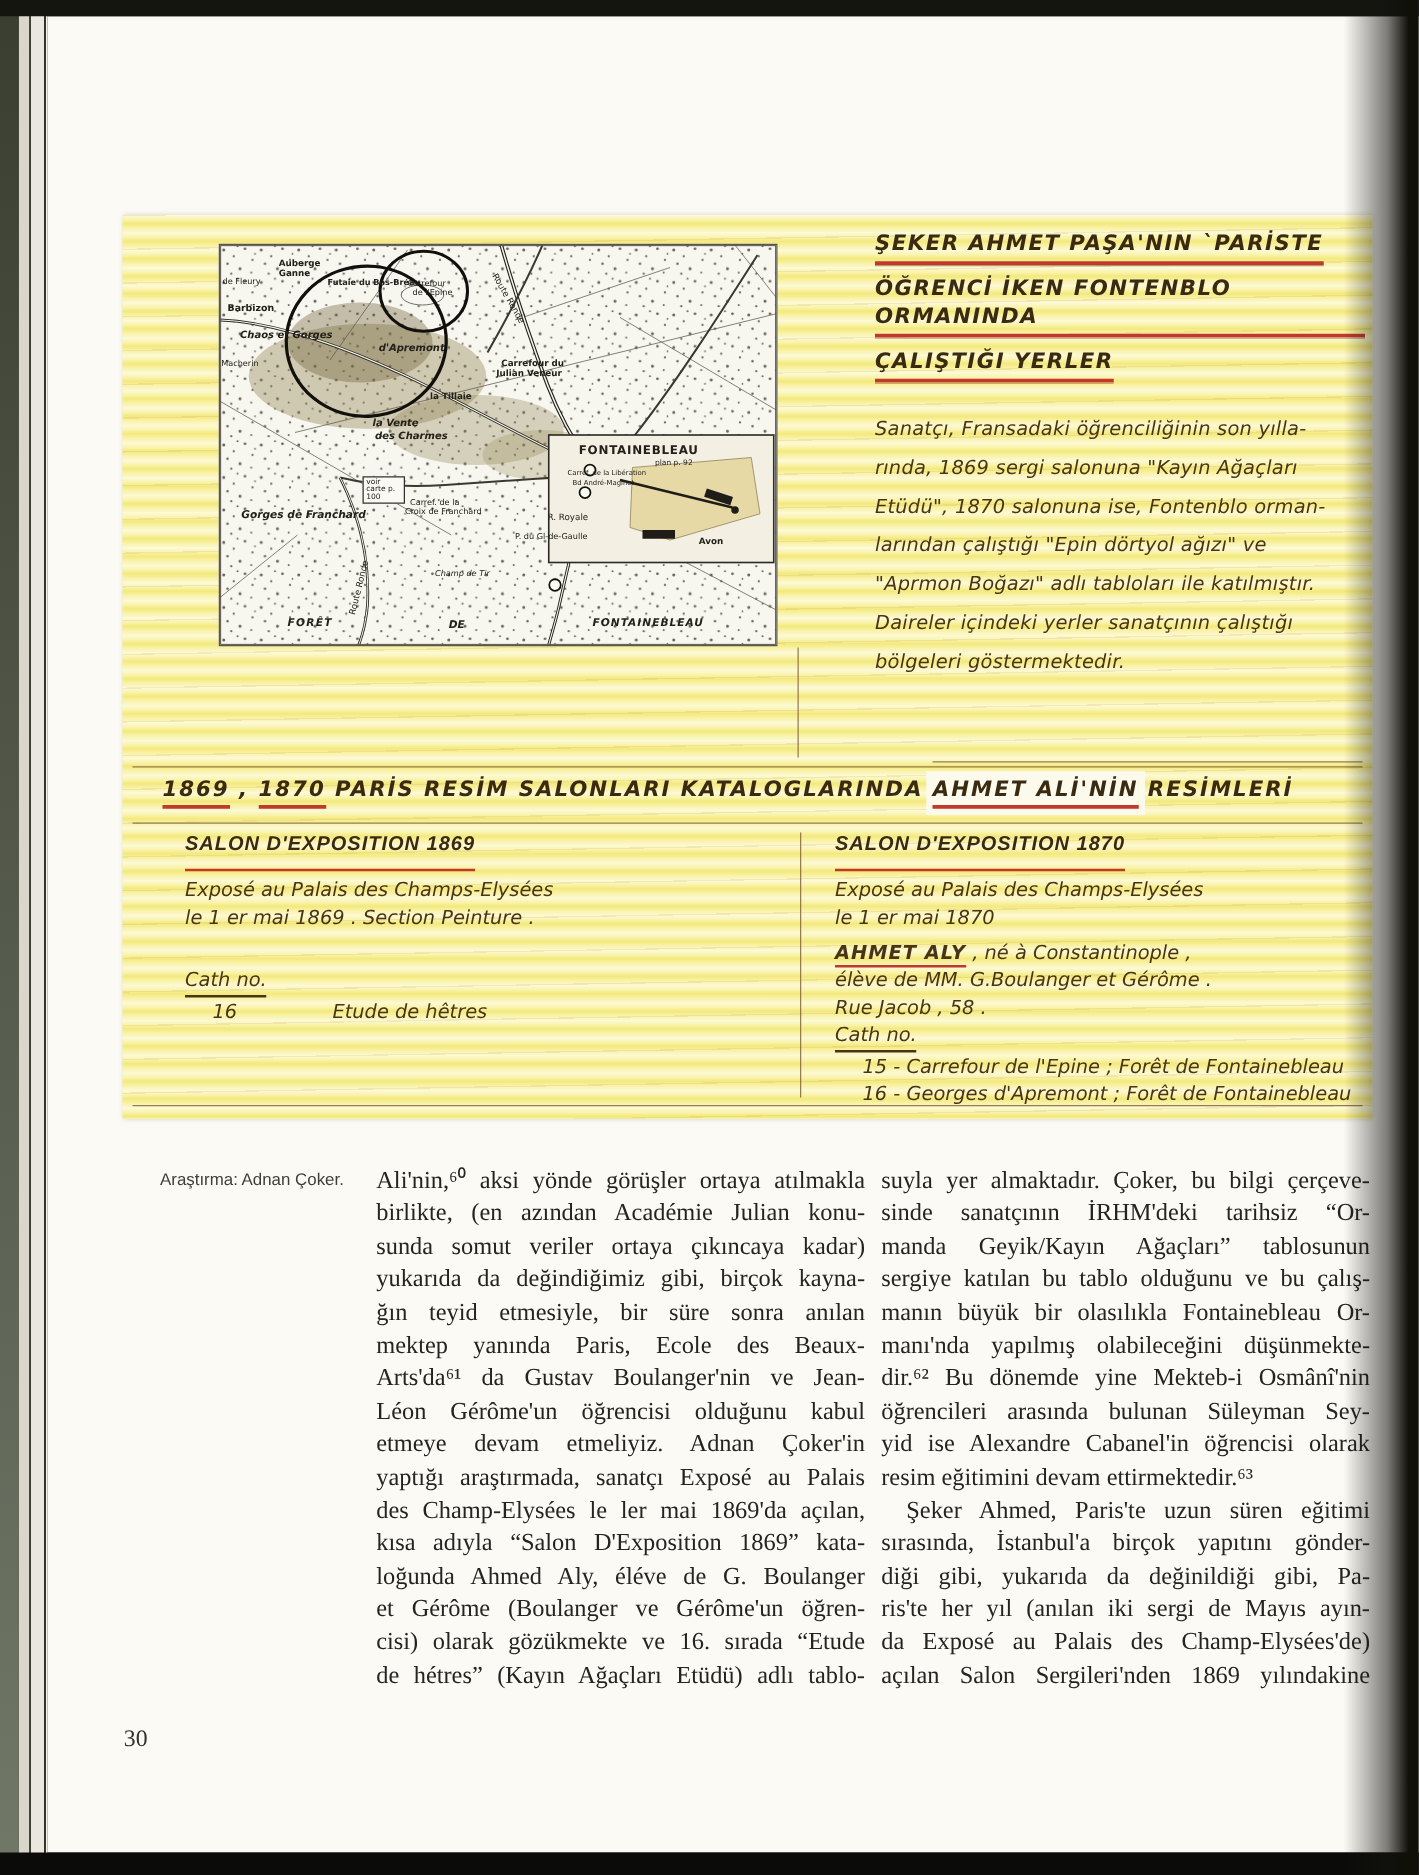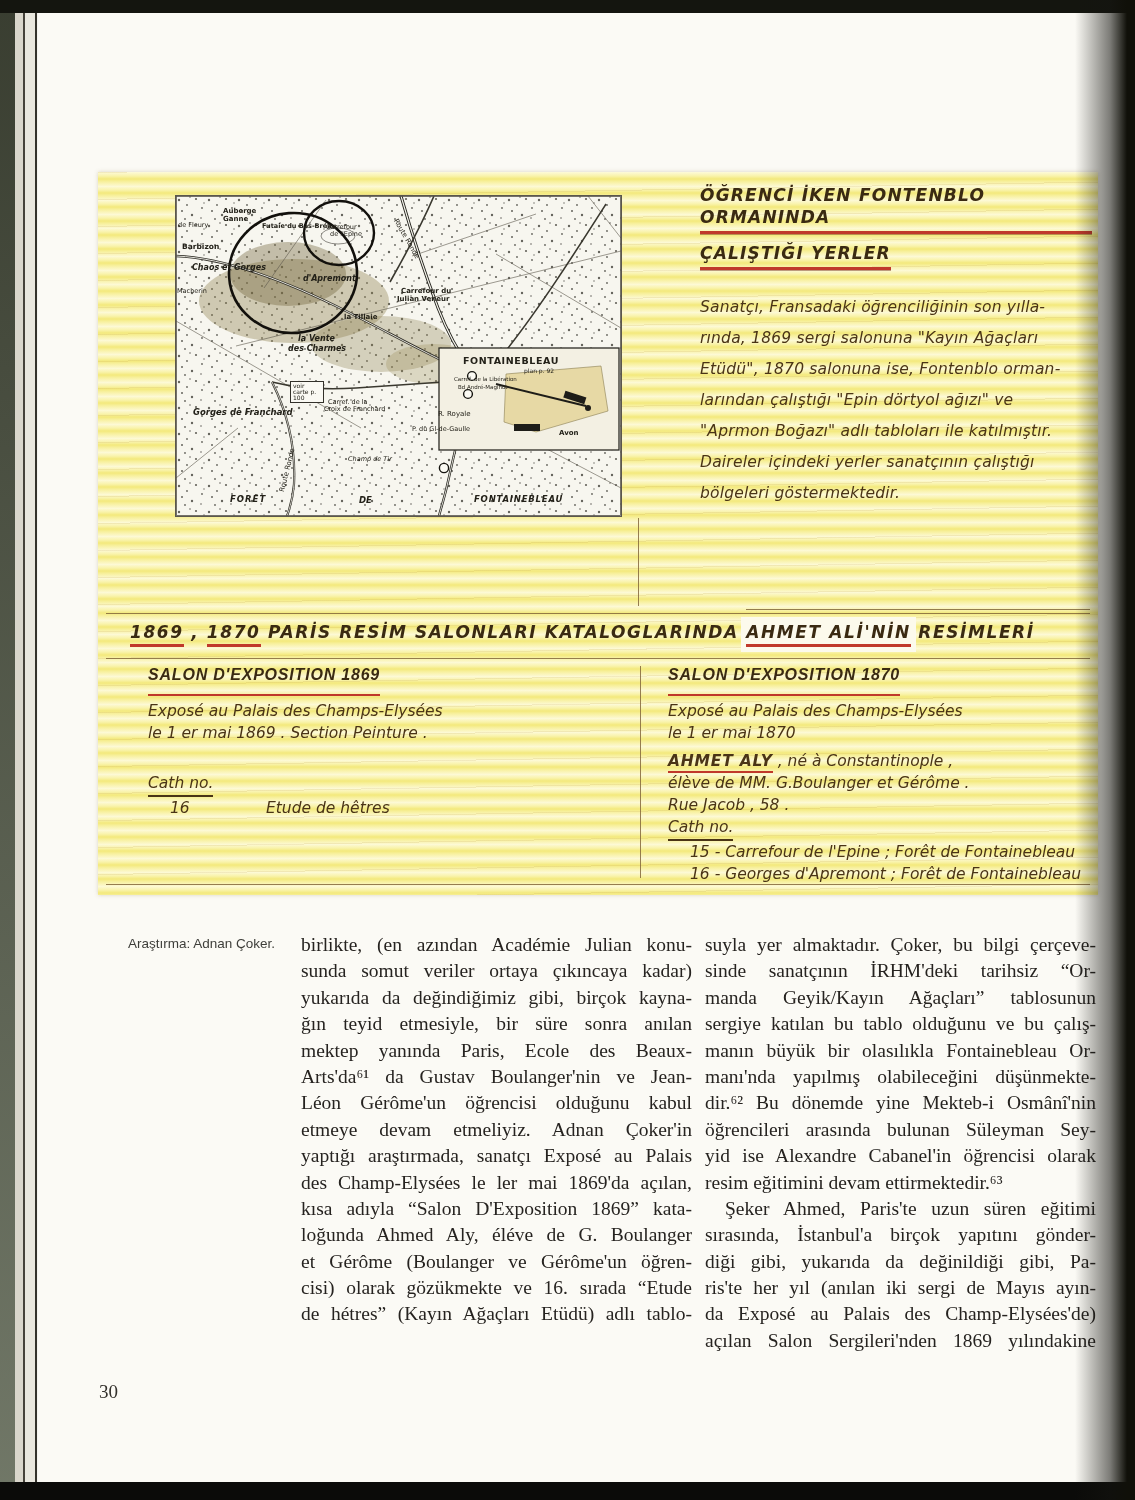--- a/index.html
+++ b/index.html
@@ -185,40 +185,41 @@
     <div class="ml" style="left:150px;top:28px;font-size:6.5px;">Carrefour</div>
     <div class="ml" style="left:154px;top:35px;font-size:6.5px;">de l'Epine</div>
     <div class="ml mb mi" style="left:16px;top:68px;font-size:8px;">Chaos et Gorges</div>
     <div class="ml mb mi" style="left:127px;top:79px;font-size:8px;">d'Apremont</div>
     <div class="ml" style="left:1px;top:92px;font-size:6.5px;">Macherin</div>
     <div class="ml" style="left:222px;top:22px;font-size:7px;transform:rotate(60deg);transform-origin:left top;">Route Ronde</div>
     <div class="ml mb" style="left:225px;top:92px;font-size:7px;">Carrefour du</div>
     <div class="ml mb" style="left:221px;top:100px;font-size:7px;">Julian Veneur</div>
     <div class="ml mb" style="left:168px;top:118px;font-size:7px;">la Tillaie</div>
     <div class="ml mb mi" style="left:122px;top:139px;font-size:8px;">la Vente</div>
-    <div class="ml mb mi" style="left:112px;top:149px;font-size:8px;">des Charmes</div>
+    <div class="ml mb mi" style="left:124px;top:149px;font-size:8px;">des Charmes</div>
     <div class="ml mb mi" style="left:17px;top:212px;font-size:8.5px;">Gorges de Franchard</div>
     <div class="ml" style="left:152px;top:203px;font-size:6.5px;">Carref. de la</div>
     <div class="ml" style="left:148px;top:210px;font-size:6.5px;">Croix de Franchard</div>
     <div class="ml mbox" style="left:114px;top:185px;font-size:6px;width:28px;white-space:normal;">voir carte p. 100</div>
     <div class="ml" style="left:103px;top:295px;font-size:7px;transform:rotate(-76deg);transform-origin:left top;">Route Ronde</div>
     <div class="ml mb" style="left:287px;top:160px;font-size:9.5px;letter-spacing:.6px;">FONTAINEBLEAU</div>
     <div class="ml" style="left:348px;top:172px;font-size:6px;">plan p. 92</div>
     <div class="ml" style="left:278px;top:181px;font-size:5.5px;">Carref. de la Libération</div>
     <div class="ml" style="left:282px;top:189px;font-size:5.5px;">Bd André-Maginot</div>
     <div class="ml" style="left:262px;top:215px;font-size:7px;">R. Royale</div>
     <div class="ml" style="left:236px;top:230px;font-size:6.5px;">P. du Gl-de-Gaulle</div>
     <div class="ml mb" style="left:383px;top:234px;font-size:7px;">Avon</div>
     <div class="ml mi" style="left:172px;top:260px;font-size:6.5px;">Champ de Tir</div>
     <div class="ml mb mi" style="left:54px;top:299px;font-size:8.5px;letter-spacing:1px;">FORÊT</div>
     <div class="ml mb mi" style="left:183px;top:300px;font-size:8.5px;">DE</div>
     <div class="ml mb mi" style="left:298px;top:299px;font-size:8.5px;letter-spacing:.8px;">FONTAINEBLEAU</div>
   </div>
 
   <div class="note-text">
+    <div class="tline hw-caps"><span>ŞEKER AHMET PAŞA'NIN `PARİSTE</span></div>
     <div class="tline hw-caps"><span>ÖĞRENCİ İKEN FONTENBLO ORMANINDA</span></div>
     <div class="tline hw-caps"><span>ÇALIŞTIĞI YERLER</span></div>
     <div class="nbody hw">
       <div>Sanatçı, Fransadaki öğrenciliğinin son yılla-</div>
       <div>rında, 1869 sergi salonuna "Kayın Ağaçları</div>
       <div>Etüdü", 1870 salonuna ise, Fontenblo orman-</div>
       <div>larından çalıştığı "Epin dörtyol ağızı" ve</div>
       <div>"Aprmon Boğazı" adlı tabloları ile katılmıştır.</div>
       <div>Daireler içindeki yerler sanatçının çalıştığı</div>
       <div>bölgeleri göstermektedir.</div>
@@ -257,20 +258,21 @@
     <div style="padding-left:22px;">15  - Carrefour de l'Epine ; Forêt de Fontainebleau</div>
     <div style="padding-left:22px;">16  - Georges d'Apremont ; Forêt de Fontainebleau</div>
   </div>
 
   <div class="rule-h" style="left:8px;top:712px;width:984px;"></div>
 </div>
 
 <div class="caption">Araştırma: Adnan Çoker.</div>
 
 <div class="col" style="left:301px;top:932px;">
+  <div class="ln just">Ali'nin,⁶⁰ aksi yönde görüşler ortaya atılmakla</div>
   <div class="ln just">birlikte, (en azından Académie Julian konu-</div>
   <div class="ln just">sunda somut veriler ortaya çıkıncaya kadar)</div>
   <div class="ln just">yukarıda da değindiğimiz gibi, birçok kayna-</div>
   <div class="ln just">ğın teyid etmesiyle, bir süre sonra anılan</div>
   <div class="ln just">mektep yanında Paris, Ecole des Beaux-</div>
   <div class="ln just">Arts'da⁶¹ da Gustav Boulanger'nin ve Jean-</div>
   <div class="ln just">Léon Gérôme'un öğrencisi olduğunu kabul</div>
   <div class="ln just">etmeye devam etmeliyiz. Adnan Çoker'in</div>
   <div class="ln just">yaptığı araştırmada, sanatçı Exposé au Palais</div>
   <div class="ln just">des Champ-Elysées le ler mai 1869'da açılan,</div>

